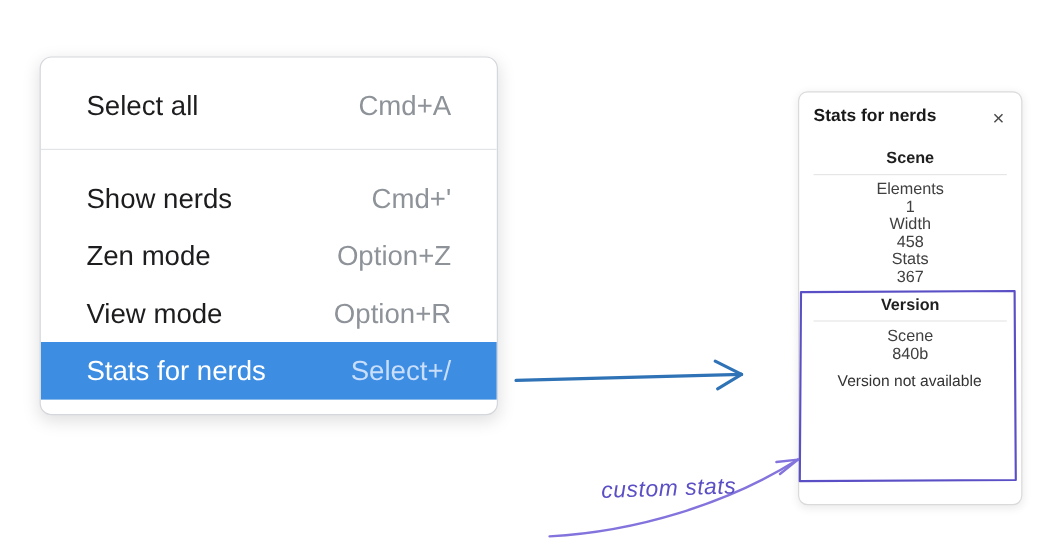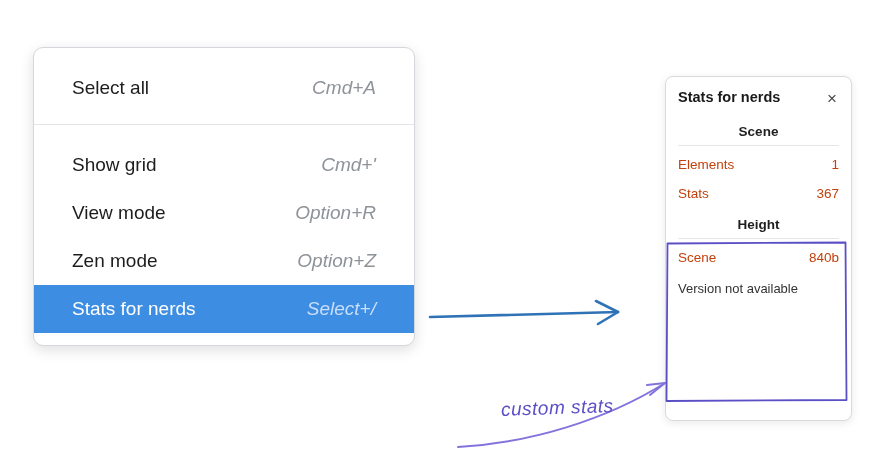--- a/index.html
+++ b/index.html
@@ -19,25 +19,25 @@
     border:1px solid #d4d7db;
     border-radius:10px;
     box-shadow:0 4px 14px rgba(0,0,0,0.13);
     padding:12px 0;
     overflow:hidden;
     z-index:2;
   }
   .menu-item {
     display:flex; justify-content:space-between; align-items:center;
     height:48px; padding:0 38px;
-    font-size:19px; color:var(--menu-text,#1d1d1f);
+    font-size:23px; color:var(--menu-text,#1d1d1f);
     cursor:default; white-space:nowrap;
   }
   .menu-item.first { height:56px; }
-  .mi-shortcut { color:var(--shortcut-gray,#8e9399);font-style:italic; }
+  .mi-shortcut { color:var(--shortcut-gray,#8e9399); }
   .menu-separator { height:1px; background:#e2e4e7; margin:8px 0 16px; }
   .menu-item.selected { background:var(--menu-highlight,#3d8de3); color:#ffffff; }
   .menu-item.selected .mi-shortcut { color:var(--menu-highlight-shortcut,#c9defa); }
 
   
   .stats-panel {
     position:absolute; left:665px; top:76px; width:187px; min-height:345px;
     background:#ffffff;
     border:1px solid #dadada;
     border-radius:8px;
@@ -46,22 +46,22 @@
     font-size:13.5px; color:#2e2e2e;
     z-index:2;
   }
   .panel-header { display:flex; justify-content:space-between; align-items:flex-start; margin-bottom:4px; height:22px; }
   .panel-title { font-weight:bold; font-size:14.5px; color:#191919; }
   .panel-close { font-size:17px; color:#4a4a4a; cursor:pointer; line-height:1; padding:1px 2px; }
   .section-heading {
     text-align:center; font-weight:bold; font-size:13.5px; color:#1f1f1f;
     padding:9px 0 6px; border-bottom:1px solid #e6e6e6; margin-bottom:4px;
   }
-  .stat-row { display:flex; justify-content:space-between; align-items:center; height:29px; color:#c2410c; }
-  .version-note { padding-top:9px; color:#333333; font-size:13px; }
+  .stat-row { display:flex; justify-content:space-between; align-items:center; height:29px; color:#404040;flex-direction:column; }
+  .version-note { padding-top:9px; color:#333333; font-size:13px;margin-left:20px; }
 
   
   .overlay {
     position:absolute; left:0; top:0; width:873px; height:461px;
     pointer-events:none; z-index:5;
   }
   .annotation-text {
     position:absolute; left:501px; top:397px;
     font-size:19px; font-style:italic; letter-spacing:0.5px;
     color:var(--annotation-purple,#5b4fc5);
@@ -75,57 +75,61 @@
 
 <div class="canvas">
 
   <div class="context-menu">
     <div class="menu-item first">
       <span class="mi-label">Select all</span>
       <span class="mi-shortcut">Cmd+A</span>
     </div>
     <div class="menu-separator"></div>
     <div class="menu-item">
-      <span class="mi-label">Show grid</span>
+      <span class="mi-label">Show nerds</span>
       <span class="mi-shortcut">Cmd+'</span>
+    </div>
+    <div class="menu-item">
+      <span class="mi-label">Zen mode</span>
+      <span class="mi-shortcut">Option+Z</span>
     </div>
     <div class="menu-item">
       <span class="mi-label">View mode</span>
       <span class="mi-shortcut">Option+R</span>
-    </div>
-    <div class="menu-item">
-      <span class="mi-label">Zen mode</span>
-      <span class="mi-shortcut">Option+Z</span>
     </div>
     <div class="menu-item selected">
       <span class="mi-label">Stats for nerds</span>
       <span class="mi-shortcut">Select+/</span>
     </div>
   </div>
 
   <div class="stats-panel">
     <div class="panel-header">
       <span class="panel-title">Stats for nerds</span>
       <span class="panel-close">×</span>
     </div>
 
     <div class="section">
       <div class="section-heading">Scene</div>
       <div class="stat-row">
         <span class="row-label">Elements</span>
         <span class="row-value">1</span>
       </div>
       <div class="stat-row">
+        <span class="row-label">Width</span>
+        <span class="row-value">458</span>
+      </div>
+      <div class="stat-row">
         <span class="row-label">Stats</span>
         <span class="row-value">367</span>
       </div>
     </div>
 
     <div class="section">
-      <div class="section-heading">Height</div>
+      <div class="section-heading">Version</div>
       <div class="stat-row">
         <span class="row-label">Scene</span>
         <span class="row-value">840b</span>
       </div>
     </div>
 
     <div class="section">
       <div class="version-note">Version not available</div>
     </div>
   </div>

